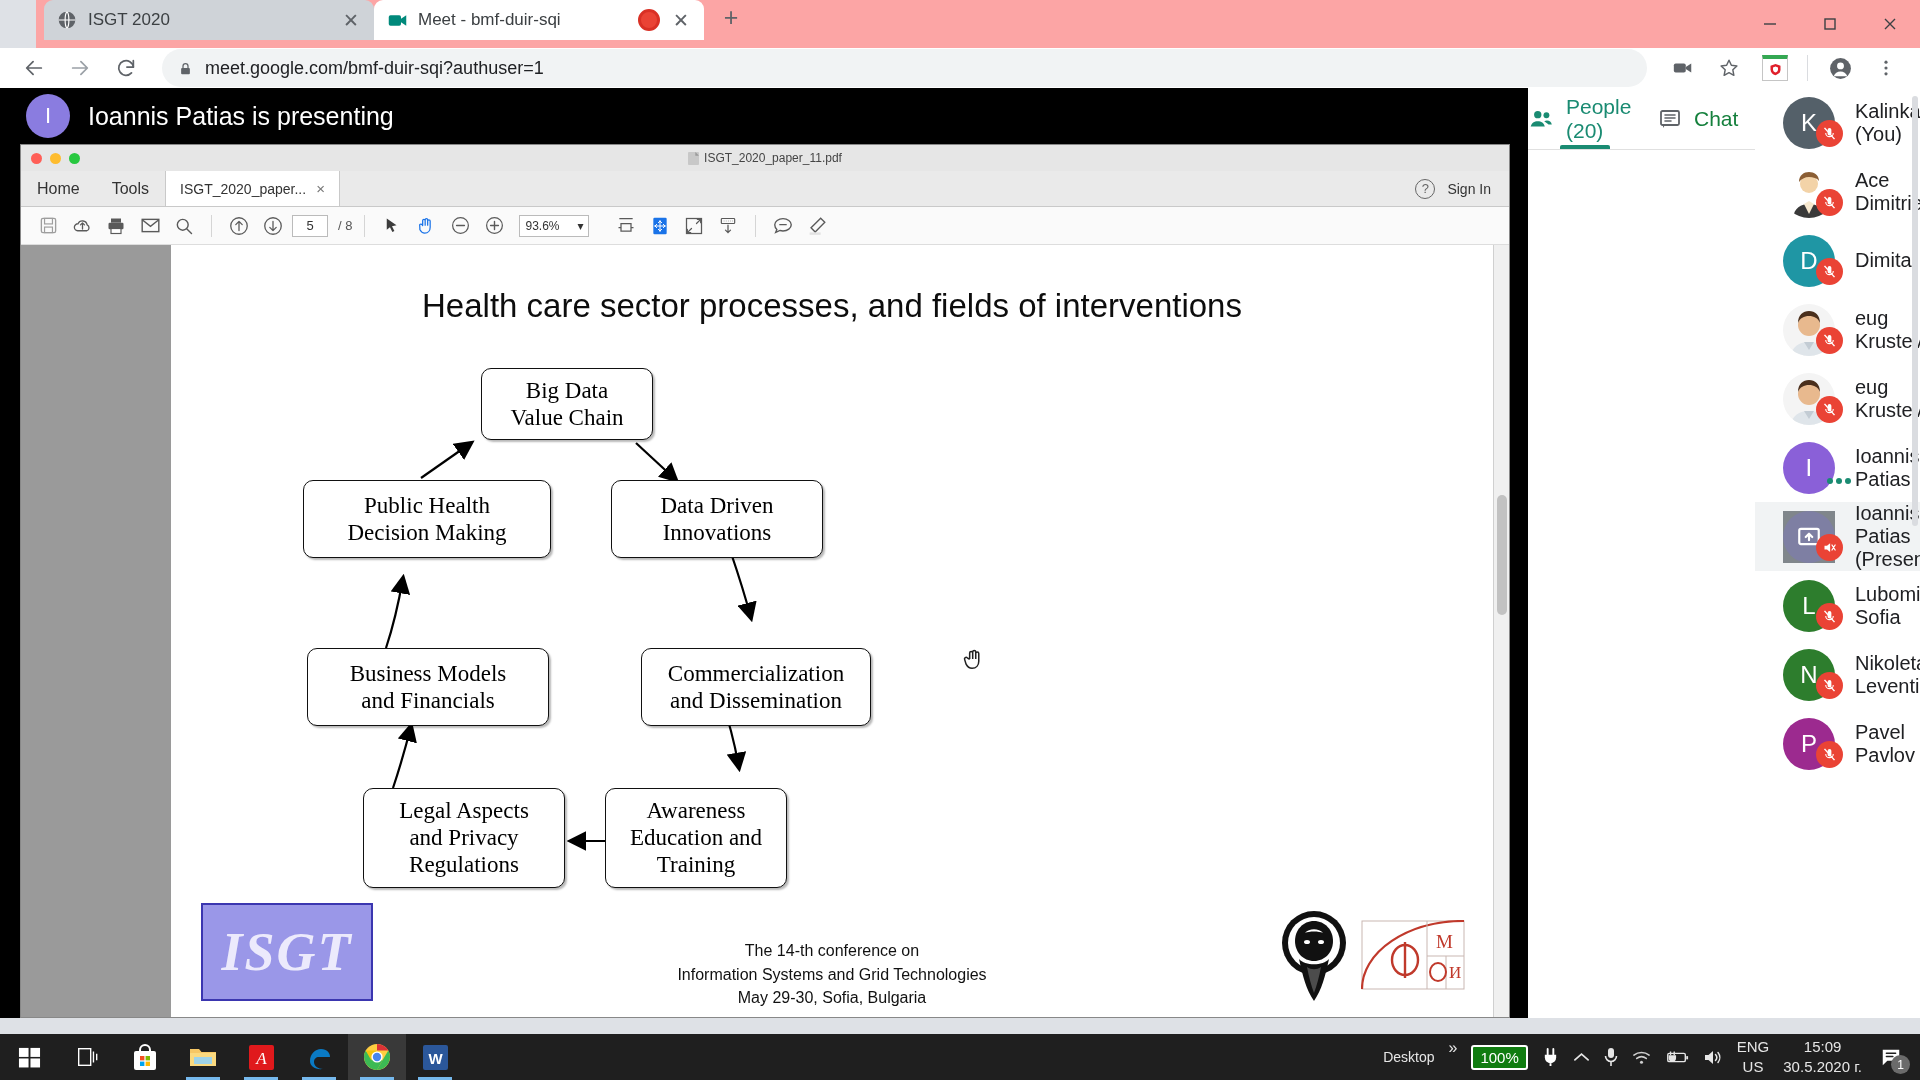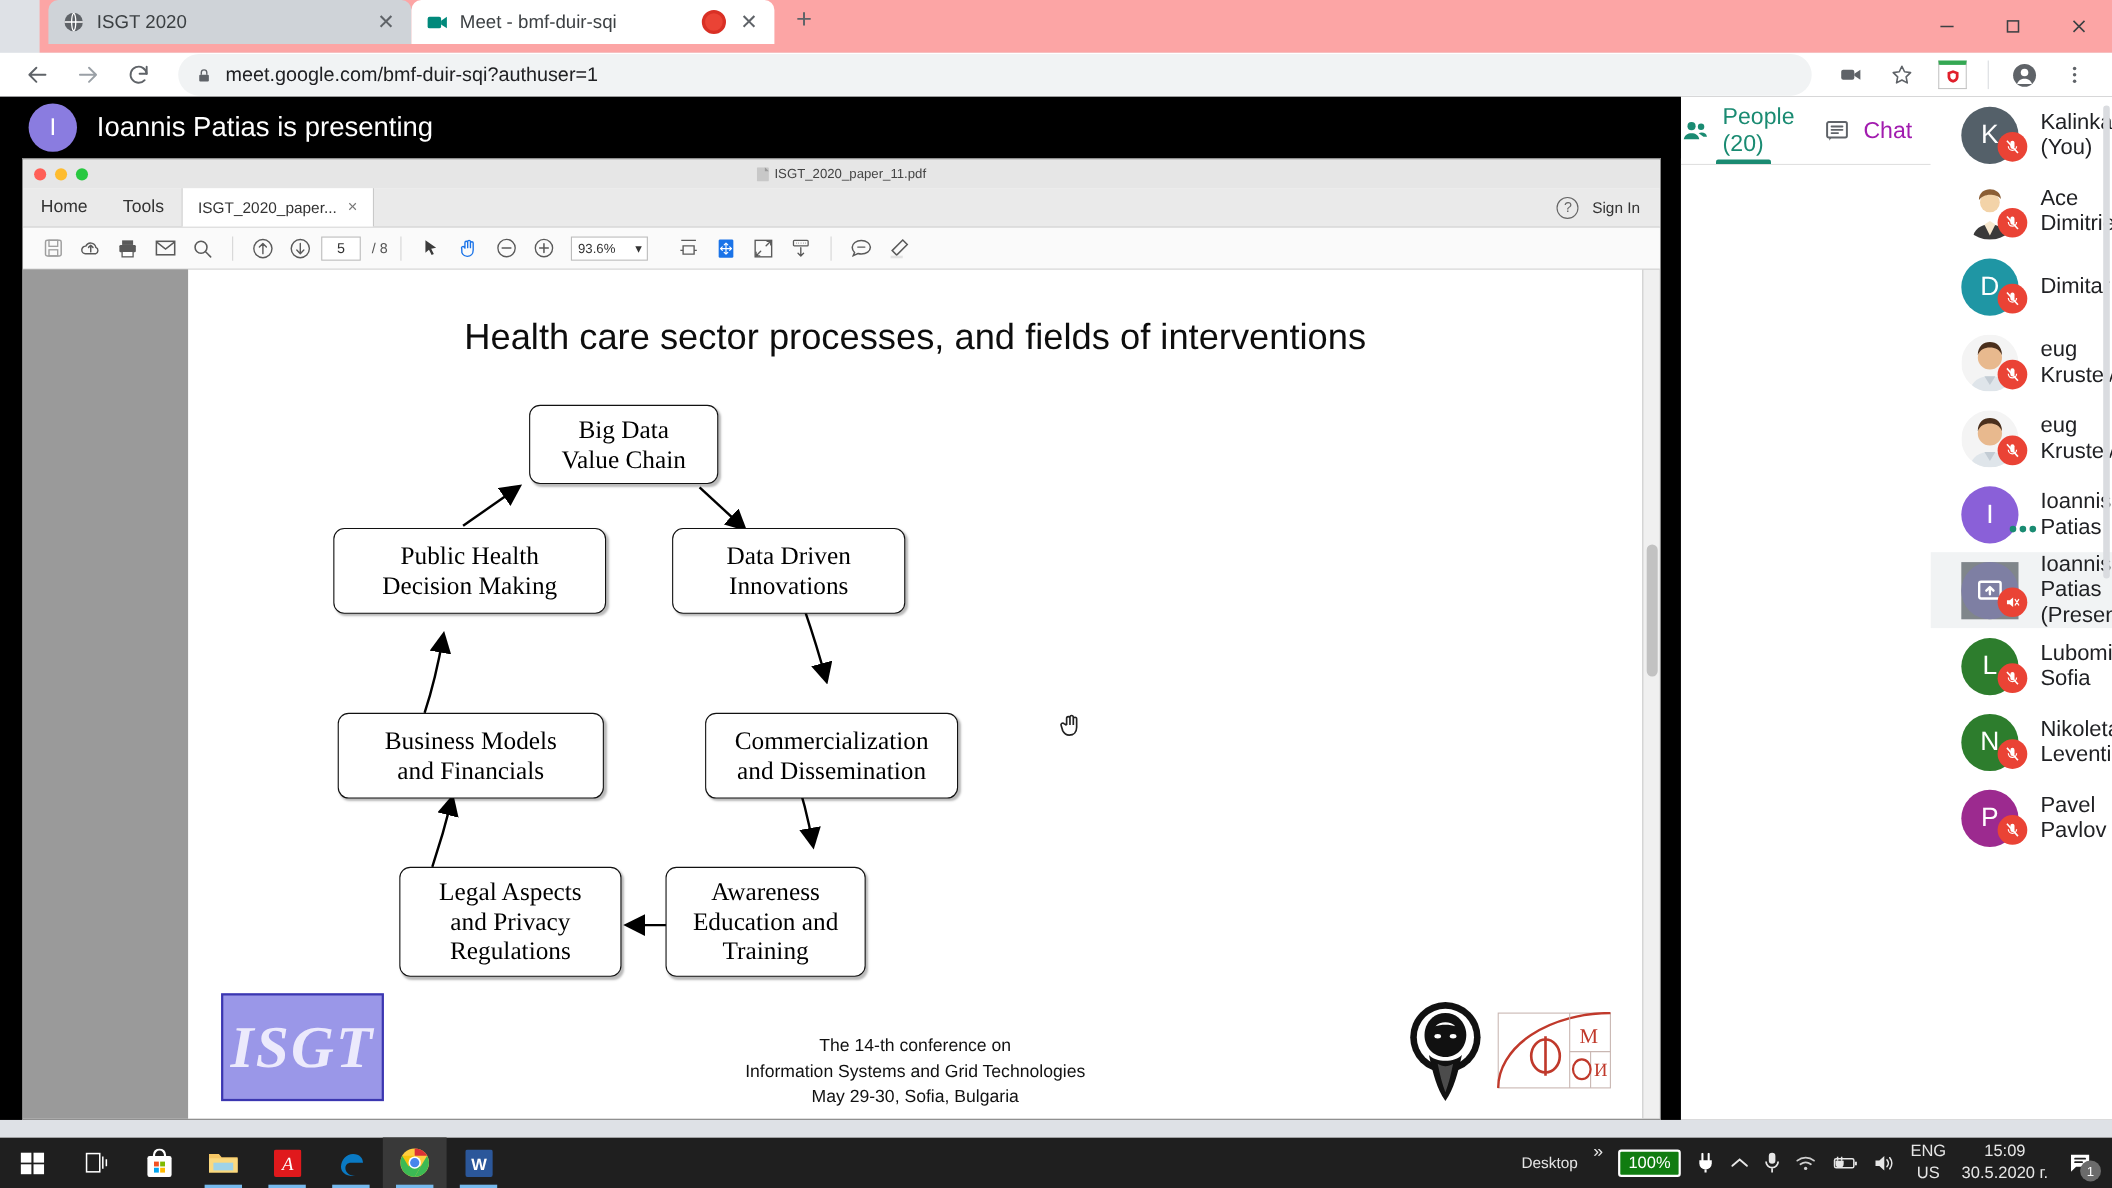--- a/index.html
+++ b/index.html
@@ -85,30 +85,30 @@
   .slide-title { text-align:center; font-size: 33px; color:#0d0d0d; line-height:1.3; padding: 40px 46px 0; }
   .diagram { position: relative; height: 560px; }
   .node {
     position: absolute; border: 1.6px solid #111; border-radius: 10px; background:#fff;
     font-family: "Liberation Serif", serif; font-size: 23px; text-align:center; color:#000;
     display:flex; align-items:center; justify-content:center; line-height: 1.18;
     box-shadow: 2px 2px 2px rgba(0,0,0,.28);
   }
   .footer-conf { position:absolute; left:0; right:0; bottom: 8px; text-align:center; font-size:16px; color:#111; line-height: 1.45; }
 
-  .isgt-logo { position:absolute; left: 30px; bottom: 16px; width: 148px; height: 98px;
+  .isgt-logo { position:absolute; left: 30px; bottom: 16px; width: 172px; height: 98px;
       background:#9a97e8; border:2px solid #3b36b0; display:flex; align-items:center; justify-content:center;
       font-family:"Liberation Serif", serif; color:#eceafc; font-style:italic; font-weight:bold; font-size: 54px; letter-spacing: 2px; }
   .uni-logos { position:absolute; right: 28px; bottom: 14px; display:flex; align-items:center; gap: 10px; }
   .hand-cursor { position: absolute; font-size: 26px; color:#222; }
 
   
   .panel { width: 392px; background:#fff; display:flex; flex-direction:row; }
   .panel-tabs { height: 62px; display:flex; border-bottom:1px solid #e0e0e0; }
-  .ptab { flex:1; display:flex; align-items:center; justify-content:center; gap:12px; font-size: 21px; color:#a21caf; position:relative; }
+  .ptab { flex:1; display:flex; align-items:center; justify-content:center; gap:12px; font-size: 21px; color:#15803d; position:relative; }
   .ptab.active { color: #1a8b72; }
   .ptab.active::after { content:""; position:absolute; bottom:0; left:28%; right:28%; height:4px; background:#1a8b72; border-radius:2px 2px 0 0;}
   .plist { flex:1; overflow:hidden; position:relative; }
   .prow { height: 69px; display:flex; align-items:center; padding-left: 28px; gap: 20px; }
   .prow.highlight { background:#f1f3f4; }
   .prow.highlight .av-wrap { background: #80868b; }
   .av-wrap { position:relative; width: 52px; height:52px; flex:0 0 52px; }
   .avatar { width: 52px; height: 52px; border-radius: 50%; color:#fff; font-size: 24px;
       display:flex; align-items:center; justify-content:center; overflow:hidden; }
   .badge { position:absolute; right:-8px; bottom: 2px; width: 27px; height:27px; border-radius:50%;

